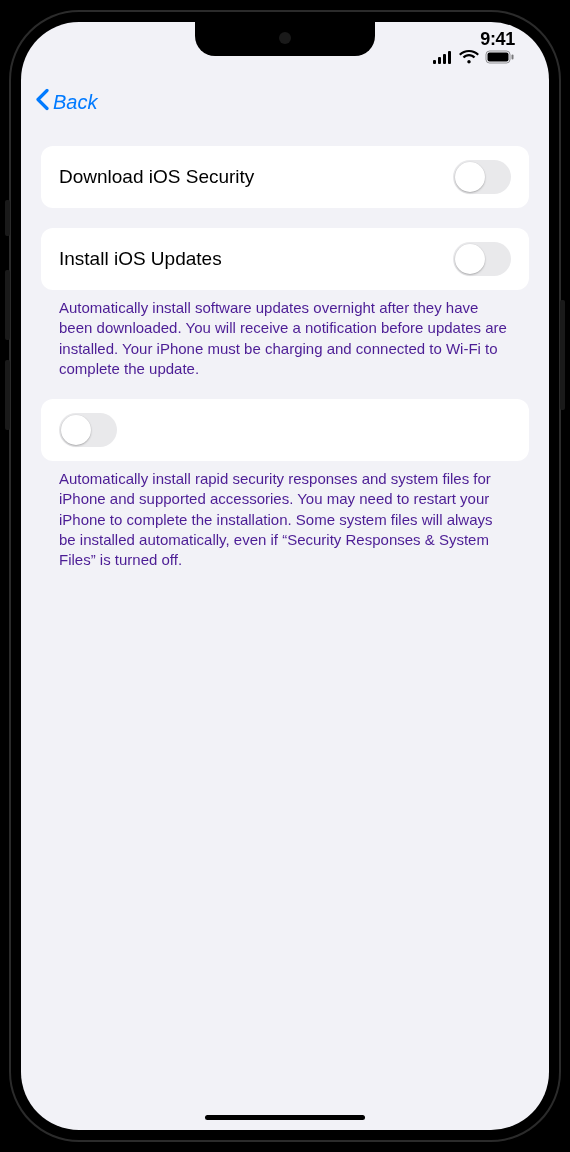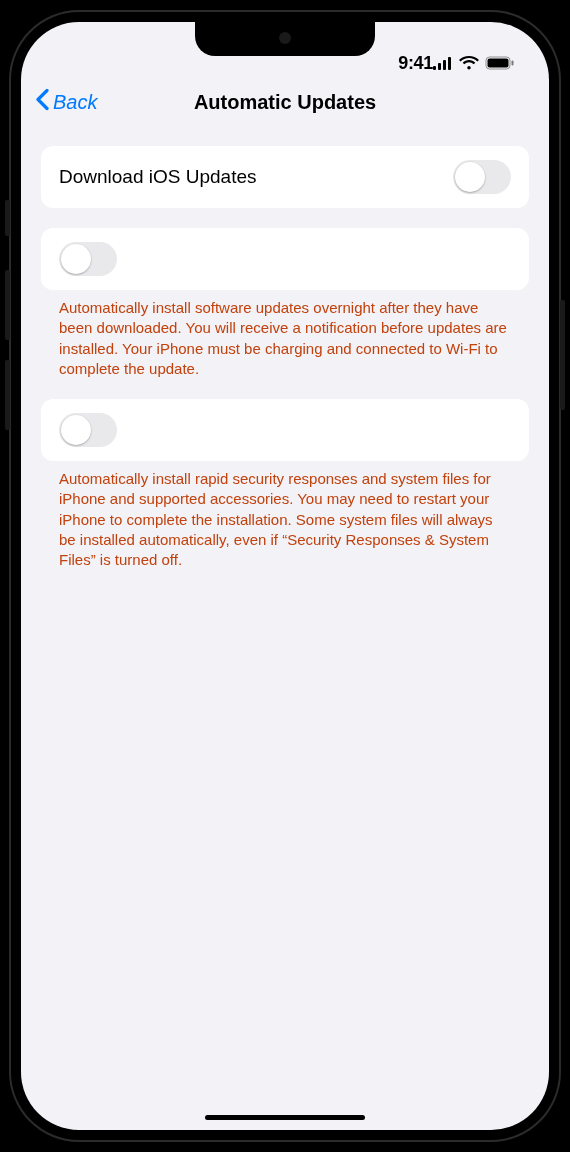--- a/index.html
+++ b/index.html
@@ -57,22 +57,23 @@
   .side-left-1 { left: -4px; top: 190px; width: 5px; height: 36px; }
   .side-left-2 { left: -4px; top: 260px; width: 5px; height: 70px; }
   .side-left-3 { left: -4px; top: 350px; width: 5px; height: 70px; }
   .side-right  { right: -4px; top: 290px; width: 5px; height: 110px; }
 
   
   .status-bar {
     height: 54px;
     display: flex;
     align-items: flex-end;
-    justify-content: flex-end;
+    justify-content: center;
     padding: 0 34px 2px 40px;
+    flex-direction: column;
   }
   .status-time {
     font-size: 18px;
     font-weight: 600;
     letter-spacing: -0.3px;
   }
   .status-icons {
     display: flex;
     align-items: center;
     gap: 6px;
@@ -117,21 +118,21 @@
   }
   .row-label {
     font-size: 19px;
     font-weight: 400;
     color: #000;
   }
   .footer {
     padding: 8px 18px 0 18px;
     font-size: 15px;
     line-height: 1.35;
-    color: #c2410c;
+    color: #4c1d95;
   }
   
   .toggle {
     width: 58px;
     height: 34px;
     background: #e9e9eb;
     border-radius: 17px;
     position: relative;
     flex-shrink: 0;
   }
@@ -201,36 +202,36 @@
 
     <div class="nav-bar">
       <div class="nav-back">
         <span>
           <svg width="14" height="22" viewBox="0 0 14 22">
             <polyline points="12,2 3,11 12,20" fill="none" stroke="#007aff" stroke-width="3.2" stroke-linecap="round" stroke-linejoin="round"></polyline>
           </svg>
         </span>
         <span>Back</span>
       </div>
-      <div class="nav-title">Automatic Updates</div>
     </div>
 
     <div class="content">
 
       <div class="group">
         <div class="row">
-          <span class="row-label">Download iOS Updates</span>
+          <span class="row-label">Download iOS Security</span>
           <div class="toggle">
             <div class="knob"></div>
           </div>
         </div>
       </div>
 
       <div class="group">
         <div class="row">
+          <span class="row-label">Install iOS Updates</span>
           <div class="toggle">
             <div class="knob"></div>
           </div>
         </div>
         <div class="footer">Automatically install software updates overnight after they have been downloaded. You will receive a notification before updates are installed. Your iPhone must be charging and connected to Wi-Fi to complete the update.</div>
       </div>
 
       <div class="group">
         <div class="row">
           <div class="toggle">

